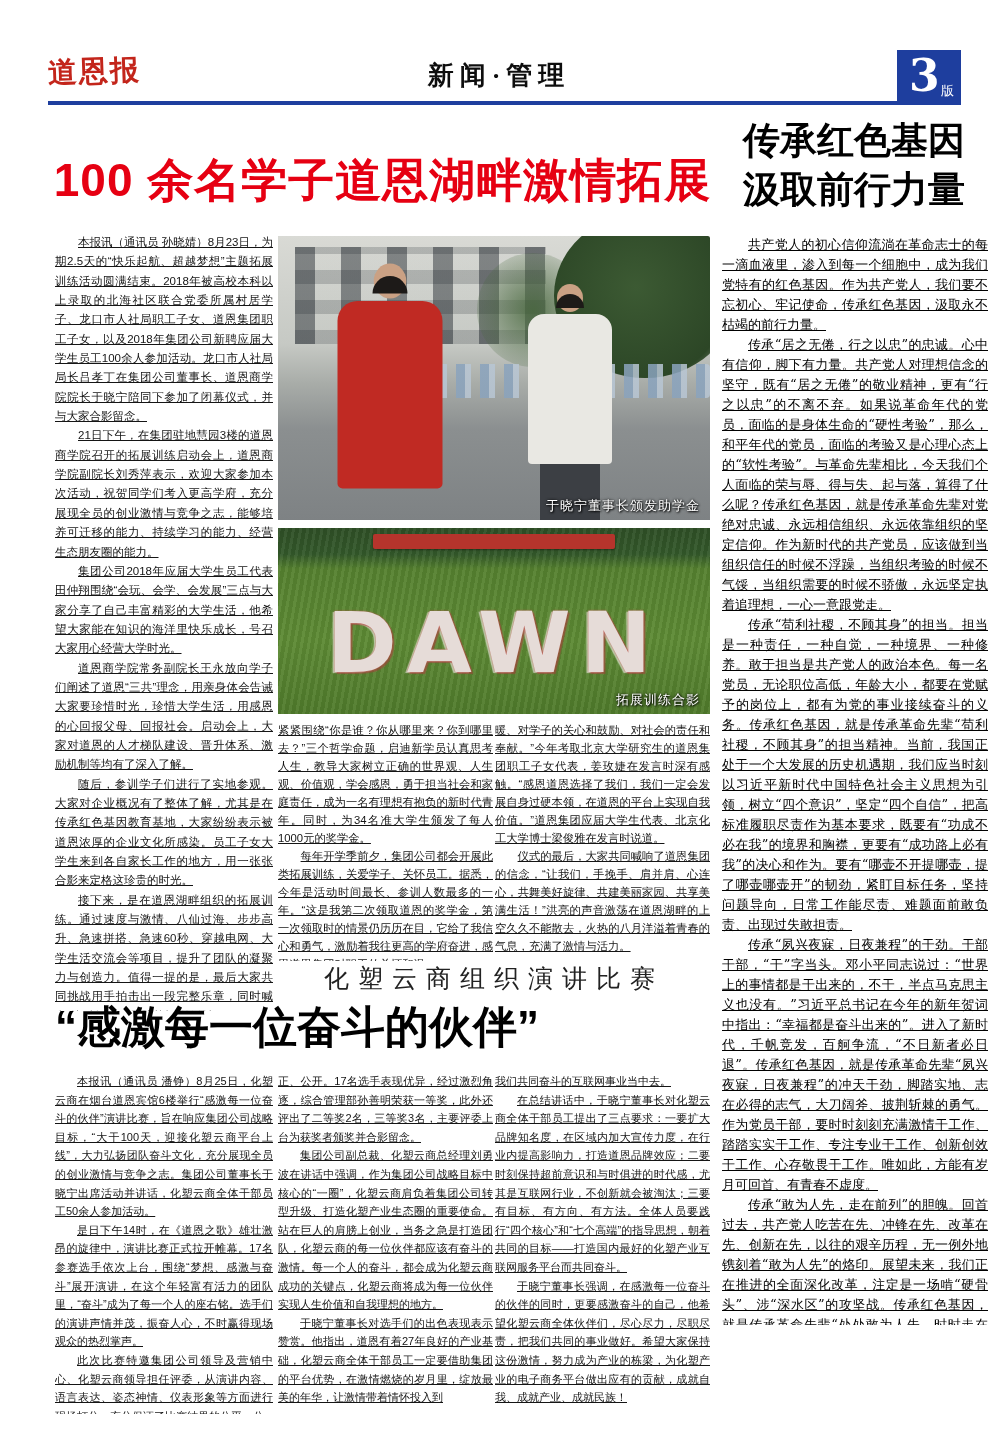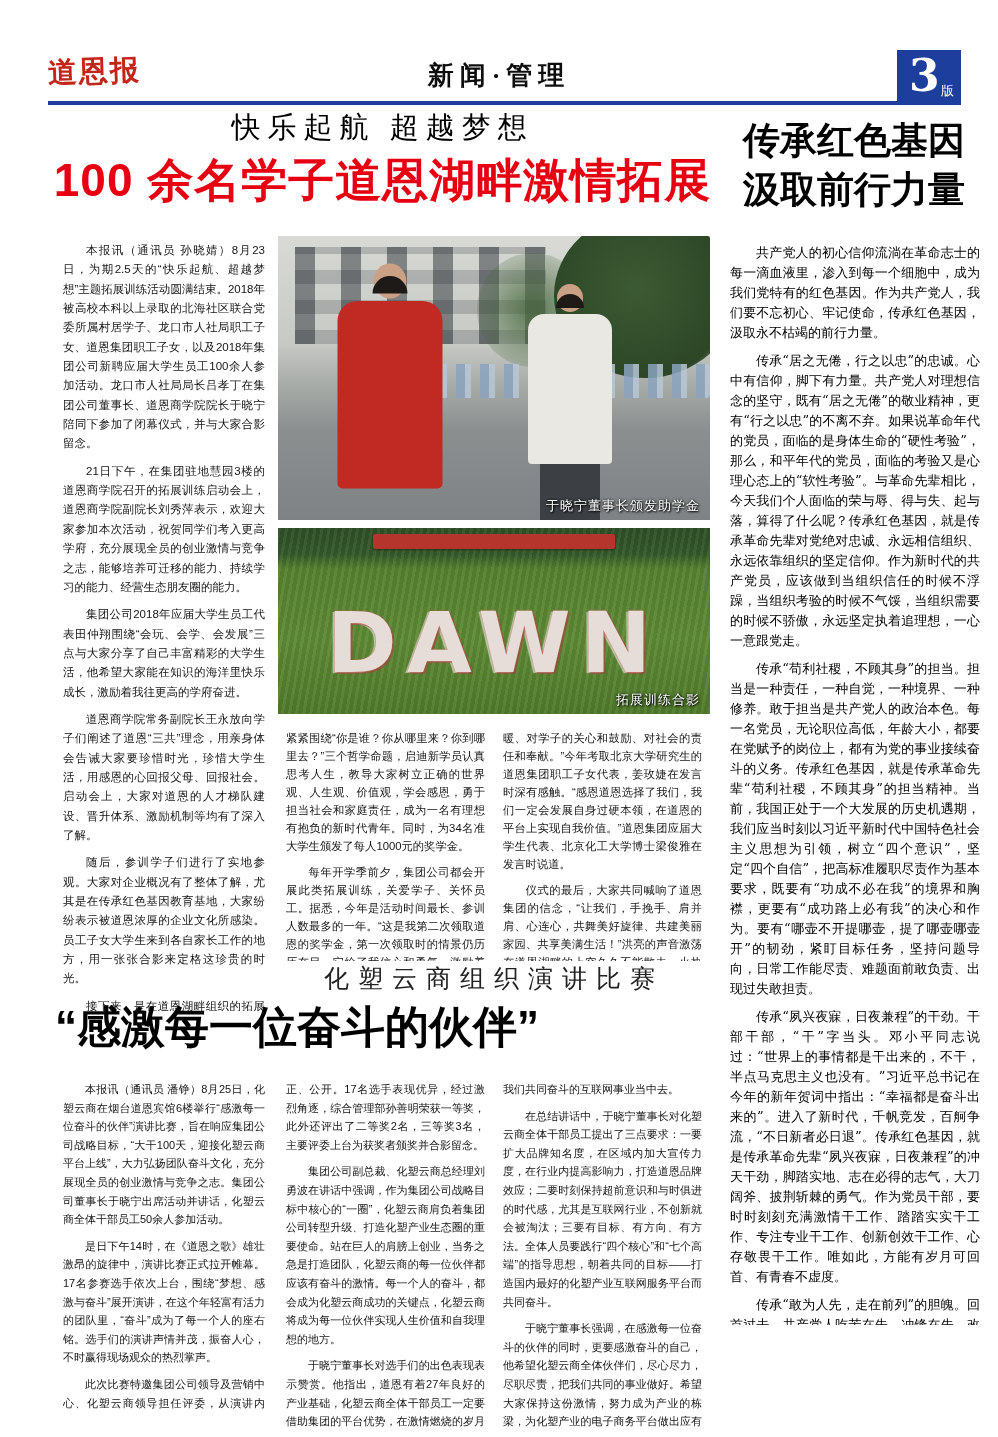--- a/index.html
+++ b/index.html
@@ -21,21 +21,21 @@
              font-family:"Liberation Serif",serif;font-weight:500;font-size:29px;letter-spacing:7px;color:#000;}
   .a1-headline{position:absolute;left:40px;top:150px;width:685px;text-align:center;
                font-weight:900;font-size:46px;letter-spacing:1px;color:#e60012;}
 
   
   .a2-headline{position:absolute;left:720px;top:116px;width:268px;text-align:center;
                font-weight:900;font-size:37px;line-height:49px;color:#000;}
 
   
   .col{position:absolute;overflow:hidden;text-align:justify;color:#151515;}
-  .col p{margin:8px;text-indent:2em;}
+  .col p{margin:0;text-indent:2em;text-decoration:underline;}
   .col p.cont{text-indent:0;}
   .col-left{left:55px;top:233px;width:218px;height:778px;font-size:11.5px;line-height:19.35px;}
   .col-m1{left:278px;top:721px;width:215px;height:240px;font-size:11.3px;line-height:18px;}
   .col-m2{left:495px;top:721px;width:215px;height:240px;font-size:11.3px;line-height:18px;}
   .col-right{left:722px;top:235px;width:266px;height:1090px;font-size:13px;line-height:20px;
              font-family:"DejaVu Serif",serif;color:#000000;}
   .col-b1{left:55px;top:1072px;width:218px;height:342px;font-size:11px;line-height:18.6px;}
   .col-b2{left:278px;top:1072px;width:215px;height:360px;font-size:11px;line-height:18.6px;}
   .col-b3{left:495px;top:1072px;width:215px;height:360px;font-size:11px;line-height:18.6px;}
 
@@ -87,32 +87,31 @@
 <div class="page">
 
   <div class="masthead">道恩报</div>
   <div class="section-title">新闻·管理</div>
   <div class="header-rule"></div>
   <div class="page-box">
     <span class="pg-num">3</span>
     <span class="pg-label">版</span>
   </div>
 
-  <div class="a1-kicker">快乐起航 超越梦想</div>
   <div class="a1-headline">100 余名学子道恩湖畔激情拓展</div>
 
   <div class="a2-headline">
     <div>传承红色基因</div>
     <div>汲取前行力量</div>
   </div>
 
   <div class="col col-left">
       <p>本报讯（通讯员 孙晓婧）8月23日，为期2.5天的“快乐起航、超越梦想”主题拓展训练活动圆满结束。2018年被高校本科以上录取的北海社区联合党委所属村居学子、龙口市人社局职工子女、道恩集团职工子女，以及2018年集团公司新聘应届大学生员工100余人参加活动。龙口市人社局局长吕孝丁在集团公司董事长、道恩商学院院长于晓宁陪同下参加了闭幕仪式，并与大家合影留念。</p>
       <p>21日下午，在集团驻地慧园3楼的道恩商学院召开的拓展训练启动会上，道恩商学院副院长刘秀萍表示，欢迎大家参加本次活动，祝贺同学们考入更高学府，充分展现全员的创业激情与竞争之志，能够培养可迁移的能力、持续学习的能力、经营生态朋友圈的能力。</p>
-      <p>集团公司2018年应届大学生员工代表田仲翔围绕“会玩、会学、会发展”三点与大家分享了自己丰富精彩的大学生活，他希望大家能在知识的海洋里快乐成长，激励着我往更高的学府奋进。</p>
+      <p>集团公司2018年应届大学生员工代表田仲翔围绕“会玩、会学、会发展”三点与大家分享了自己丰富精彩的大学生活，他希望大家能在知识的海洋里快乐成长，号召大家用心经营大学时光。</p>
       <p>道恩商学院常务副院长王永放向学子们阐述了道恩“三共”理念，用亲身体会告诫大家要珍惜时光，珍惜大学生活，用感恩的心回报父母、回报社会。启动会上，大家对道恩的人才梯队建设、晋升体系、激励机制等均有了深入了解。</p>
       <p>随后，参训学子们进行了实地参观。大家对企业概况有了整体了解，尤其是在传承红色基因教育基地，大家纷纷表示被道恩浓厚的企业文化所感染。员工子女大学生来到各自家长工作的地方，用一张张合影来定格这珍贵的时光。</p>
       <p>接下来，是在道恩湖畔组织的拓展训练。通过速度与激情、八仙过海、步步高升、急速拼搭、急速60秒、穿越电网、大学生活交流会等项目，提升了团队的凝聚力与创造力。值得一提的是，最后大家共同挑战用手拍击出一段完整乐章，同时喊出“快乐起航、超越梦想”的激情口号，即使汗水早已湿透衣背，学员们仍然咬牙坚持。</p>
     </div>
 
   <div class="photo1">
     <div class="ph1-windows"></div>
     <div class="ph1-tree-c"></div>
     <div class="ph1-tree-r"></div>
     <div class="ph1-crowd"></div>

